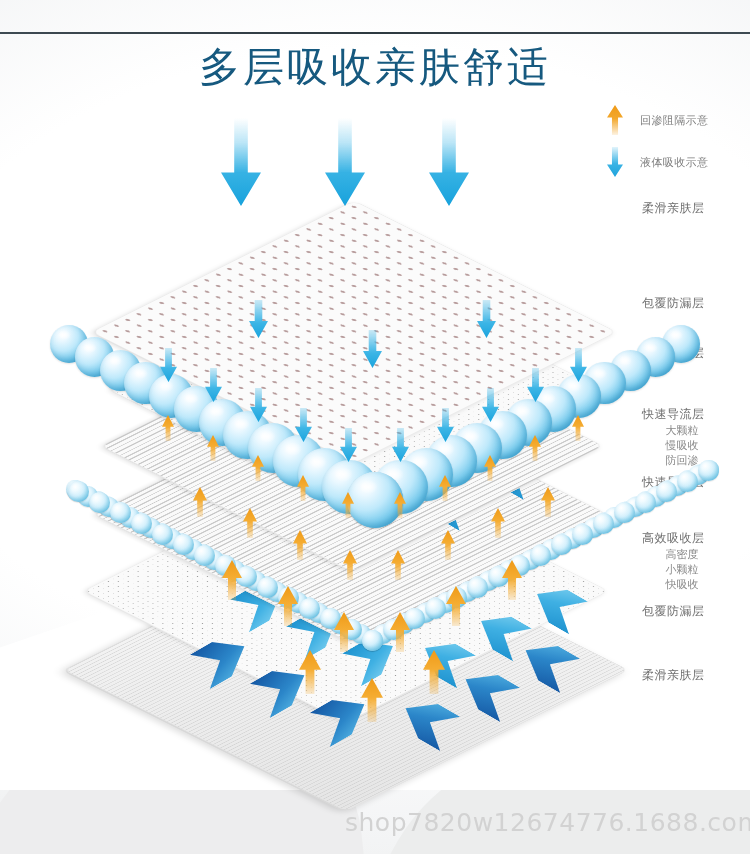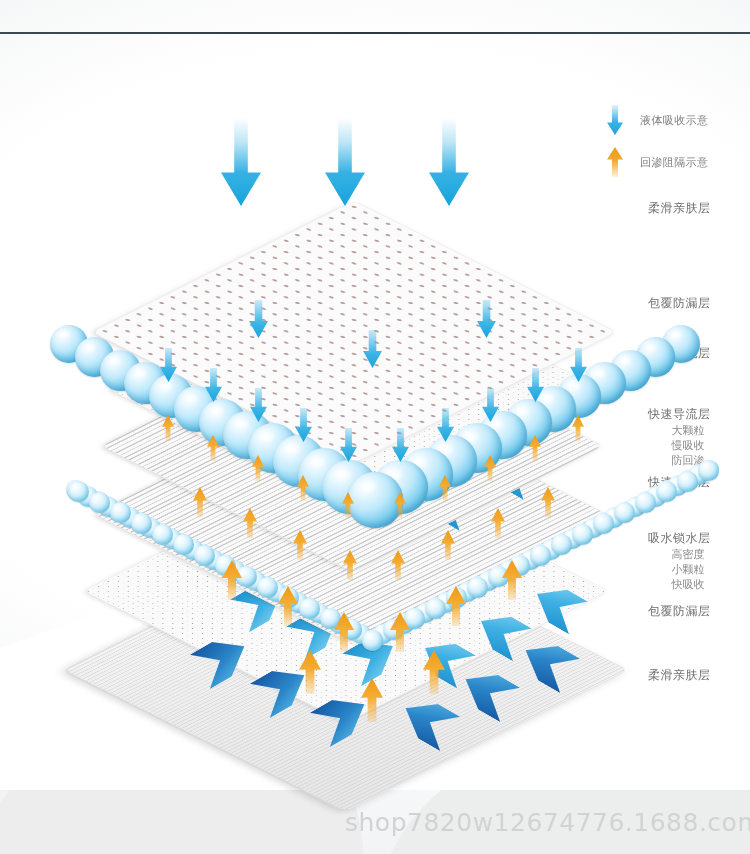--- a/index.html
+++ b/index.html
@@ -58,21 +58,21 @@
     clip-path:polygon(31% 0,69% 0,69% 58%,100% 58%,50% 100%,0 58%,31% 58%);
   }
   .arr-up-legend{
     position:absolute; left:7px; top:1px; width:16px; height:30px;
     background:linear-gradient(0deg,rgba(240,170,60,.15) 0%,#f3a82c 55%,#ef9a17 100%);
     clip-path:polygon(50% 0,100% 42%,69% 42%,69% 100%,31% 100%,31% 42%,0 42%);
   }
 
   
   .labels{ position:absolute; left:600px; top:0; width:150px; height:854px; }
-  .lbl{ position:absolute; left:48px; width:92px; }
+  .lbl{ position:absolute; left:42px; width:92px; }
   .lbl .main{ font-size:12px; color:#6f6f6f; letter-spacing:.5px; white-space:nowrap; }
   .lbl .sub{ font-size:11px; color:#8a8a8a; text-align:center; width:72px; line-height:15px; margin-left:4px; }
 
   
   .stack{
     position:absolute; left:0; top:0; width:750px; height:854px;
     pointer-events:none;
   }
   .sheet{
     position:absolute;
@@ -185,33 +185,34 @@
 </head>
 <body>
 
 <div id="stage">
 
   <div class="bg-soft-a"></div>
   <div class="bg-soft-b"></div>
   <div class="bg-white-wedge"></div>
 
   <div class="top-rule"></div>
+  <div class="title">多层吸收亲肤舒适</div>
 
   <div class="legend">
+    <div class="legend-row">
+      <span class="legend-ico">
+        <span class="arr-up-legend"></span>
+      </span>
+      <span class="legend-txt">回渗阻隔示意</span>
+    </div>
     <div class="legend-row">
       <span class="legend-ico">
         <span class="arr-down-legend"></span>
       </span>
       <span class="legend-txt">液体吸收示意</span>
-    </div>
-    <div class="legend-row">
-      <span class="legend-ico">
-        <span class="arr-up-legend"></span>
-      </span>
-      <span class="legend-txt">回渗阻隔示意</span>
     </div>
   </div>
 
   <div class="stack">
 
     <div class="sheet-wrap" style="left:146px; top:470px;">
       <div class="sheet plain" style="width:400px;height:400px;"></div>
     </div>
 
     <div class="sheet-wrap" style="left:160px; top:405px;">
@@ -562,21 +563,21 @@
       <div class="sub">大颗粒</div>
       <div class="sub">慢吸收</div>
       <div class="sub">防回渗</div>
     </div>
 
     <div class="lbl" style="top:474px;">
       <div class="main">快速导流层</div>
     </div>
 
     <div class="lbl" style="top:530px;">
-      <div class="main">吸水锁水层</div>
+      <div class="main">高效吸收层</div>
       <div class="sub">高密度</div>
       <div class="sub">小颗粒</div>
       <div class="sub">快吸收</div>
     </div>
 
     <div class="lbl" style="top:603px;">
       <div class="main">包覆防漏层</div>
     </div>
 
     <div class="lbl" style="top:667px;">

